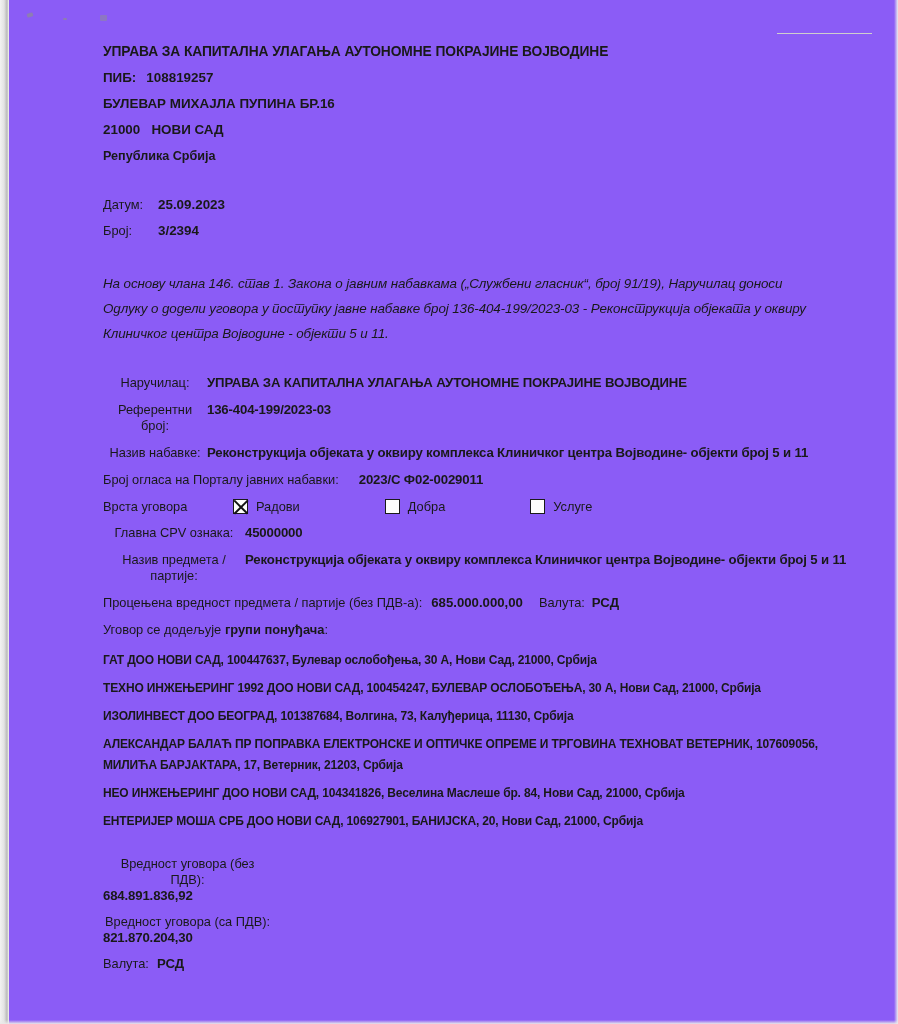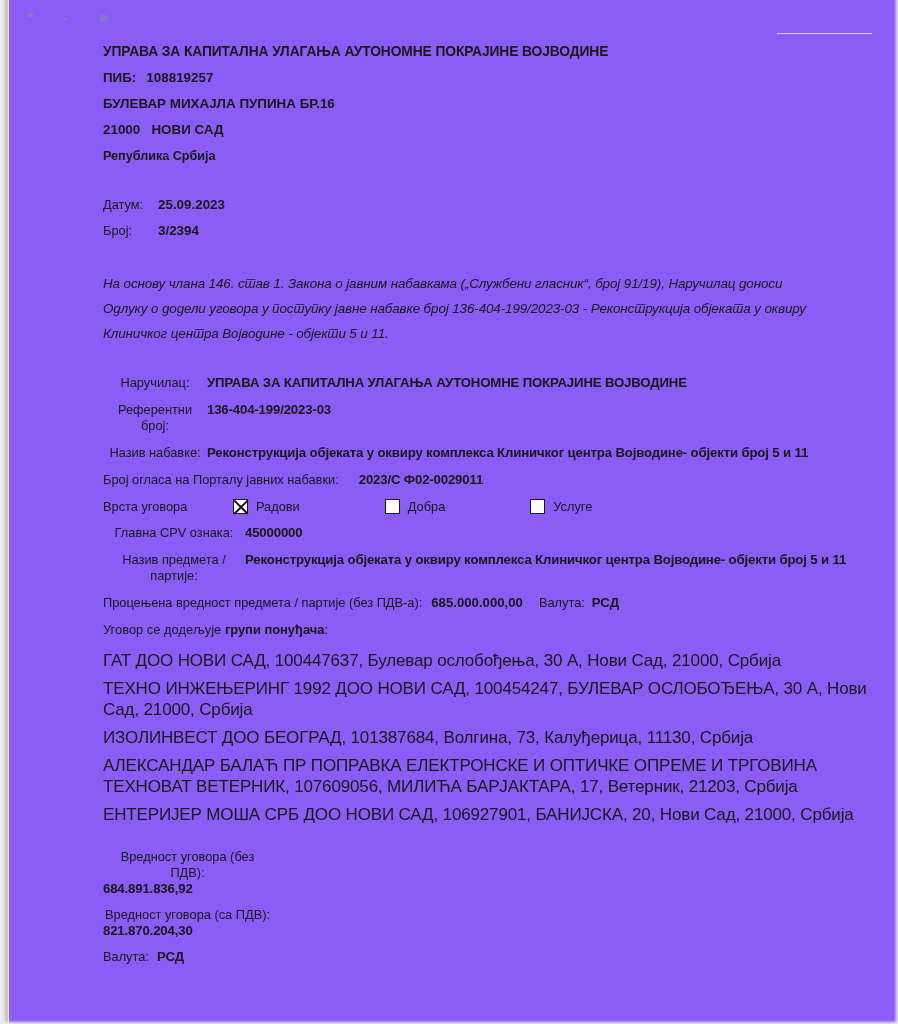--- a/index.html
+++ b/index.html
@@ -92,21 +92,21 @@
   
   .est-row { display: flex; align-items: baseline; font-size: 12.8px; line-height: 16px; margin-bottom: 11px; }
   .est-row .val { font-weight: bold; font-size: 13.2px; margin-left: 9px; }
   .est-row .cur-lbl { margin-left: 16px; }
   .est-row .cur-val { font-weight: bold; font-size: 13.2px; margin-left: 7px; }
 
   
   .award-intro { font-size: 12.9px; line-height: 16px; margin-bottom: 12px; }
   .award-intro .b { font-weight: bold; }
   .company {
-    font-weight: normal; font-size: 17px; line-height: 21px;
+    font-weight: bold; font-size: 12px; line-height: 21px;
     letter-spacing: -0.15px; margin-bottom: 7px; max-width: 772px;
   }
 
   
   .values { margin-top: 24px; }
   .values .row { margin-bottom: 10px; flex-direction: column; }
   .cur-row { display: flex; font-size: 12.8px; }
   .cur-row .val { font-weight: bold; font-size: 13.2px; margin-left: 8px; }
 </style>
 </head>
@@ -202,20 +202,21 @@
 
       <div class="award-intro">
         <span>Уговор се додељује</span>
         <span class="b">групи понуђача</span><span>:</span>
       </div>
 
       <div class="company">ГАТ ДОО НОВИ САД, 100447637, Булевар ослобођења, 30 А, Нови Сад, 21000, Србија</div>
       <div class="company">ТЕХНО ИНЖЕЊЕРИНГ 1992 ДОО НОВИ САД, 100454247, БУЛЕВАР ОСЛОБОЂЕЊА, 30 А, Нови Сад, 21000, Србија</div>
       <div class="company">ИЗОЛИНВЕСТ ДОО БЕОГРАД, 101387684, Волгина, 73, Калуђерица, 11130, Србија</div>
       <div class="company">АЛЕКСАНДАР БАЛАЋ ПР ПОПРАВКА ЕЛЕКТРОНСКЕ И ОПТИЧКЕ ОПРЕМЕ И ТРГОВИНА ТЕХНОВАТ ВЕТЕРНИК, 107609056, МИЛИЋА БАРЈАКТАРА, 17, Ветерник, 21203, Србија</div>
+      <div class="company">НЕО ИНЖЕЊЕРИНГ ДОО НОВИ САД, 104341826, Веселина Маслеше бр. 84, Нови Сад, 21000, Србија</div>
       <div class="company">ЕНТЕРИЈЕР МОША СРБ ДОО НОВИ САД, 106927901, БАНИЈСКА, 20, Нови Сад, 21000, Србија</div>
 
       <div class="values">
         <div class="row">
           <span class="lbl lbl-w169">Вредност уговора (без ПДВ):</span>
           <span class="val">684.891.836,92</span>
         </div>
         <div class="row">
           <span class="lbl lbl-w169">Вредност уговора (са ПДВ):</span>
           <span class="val">821.870.204,30</span>

